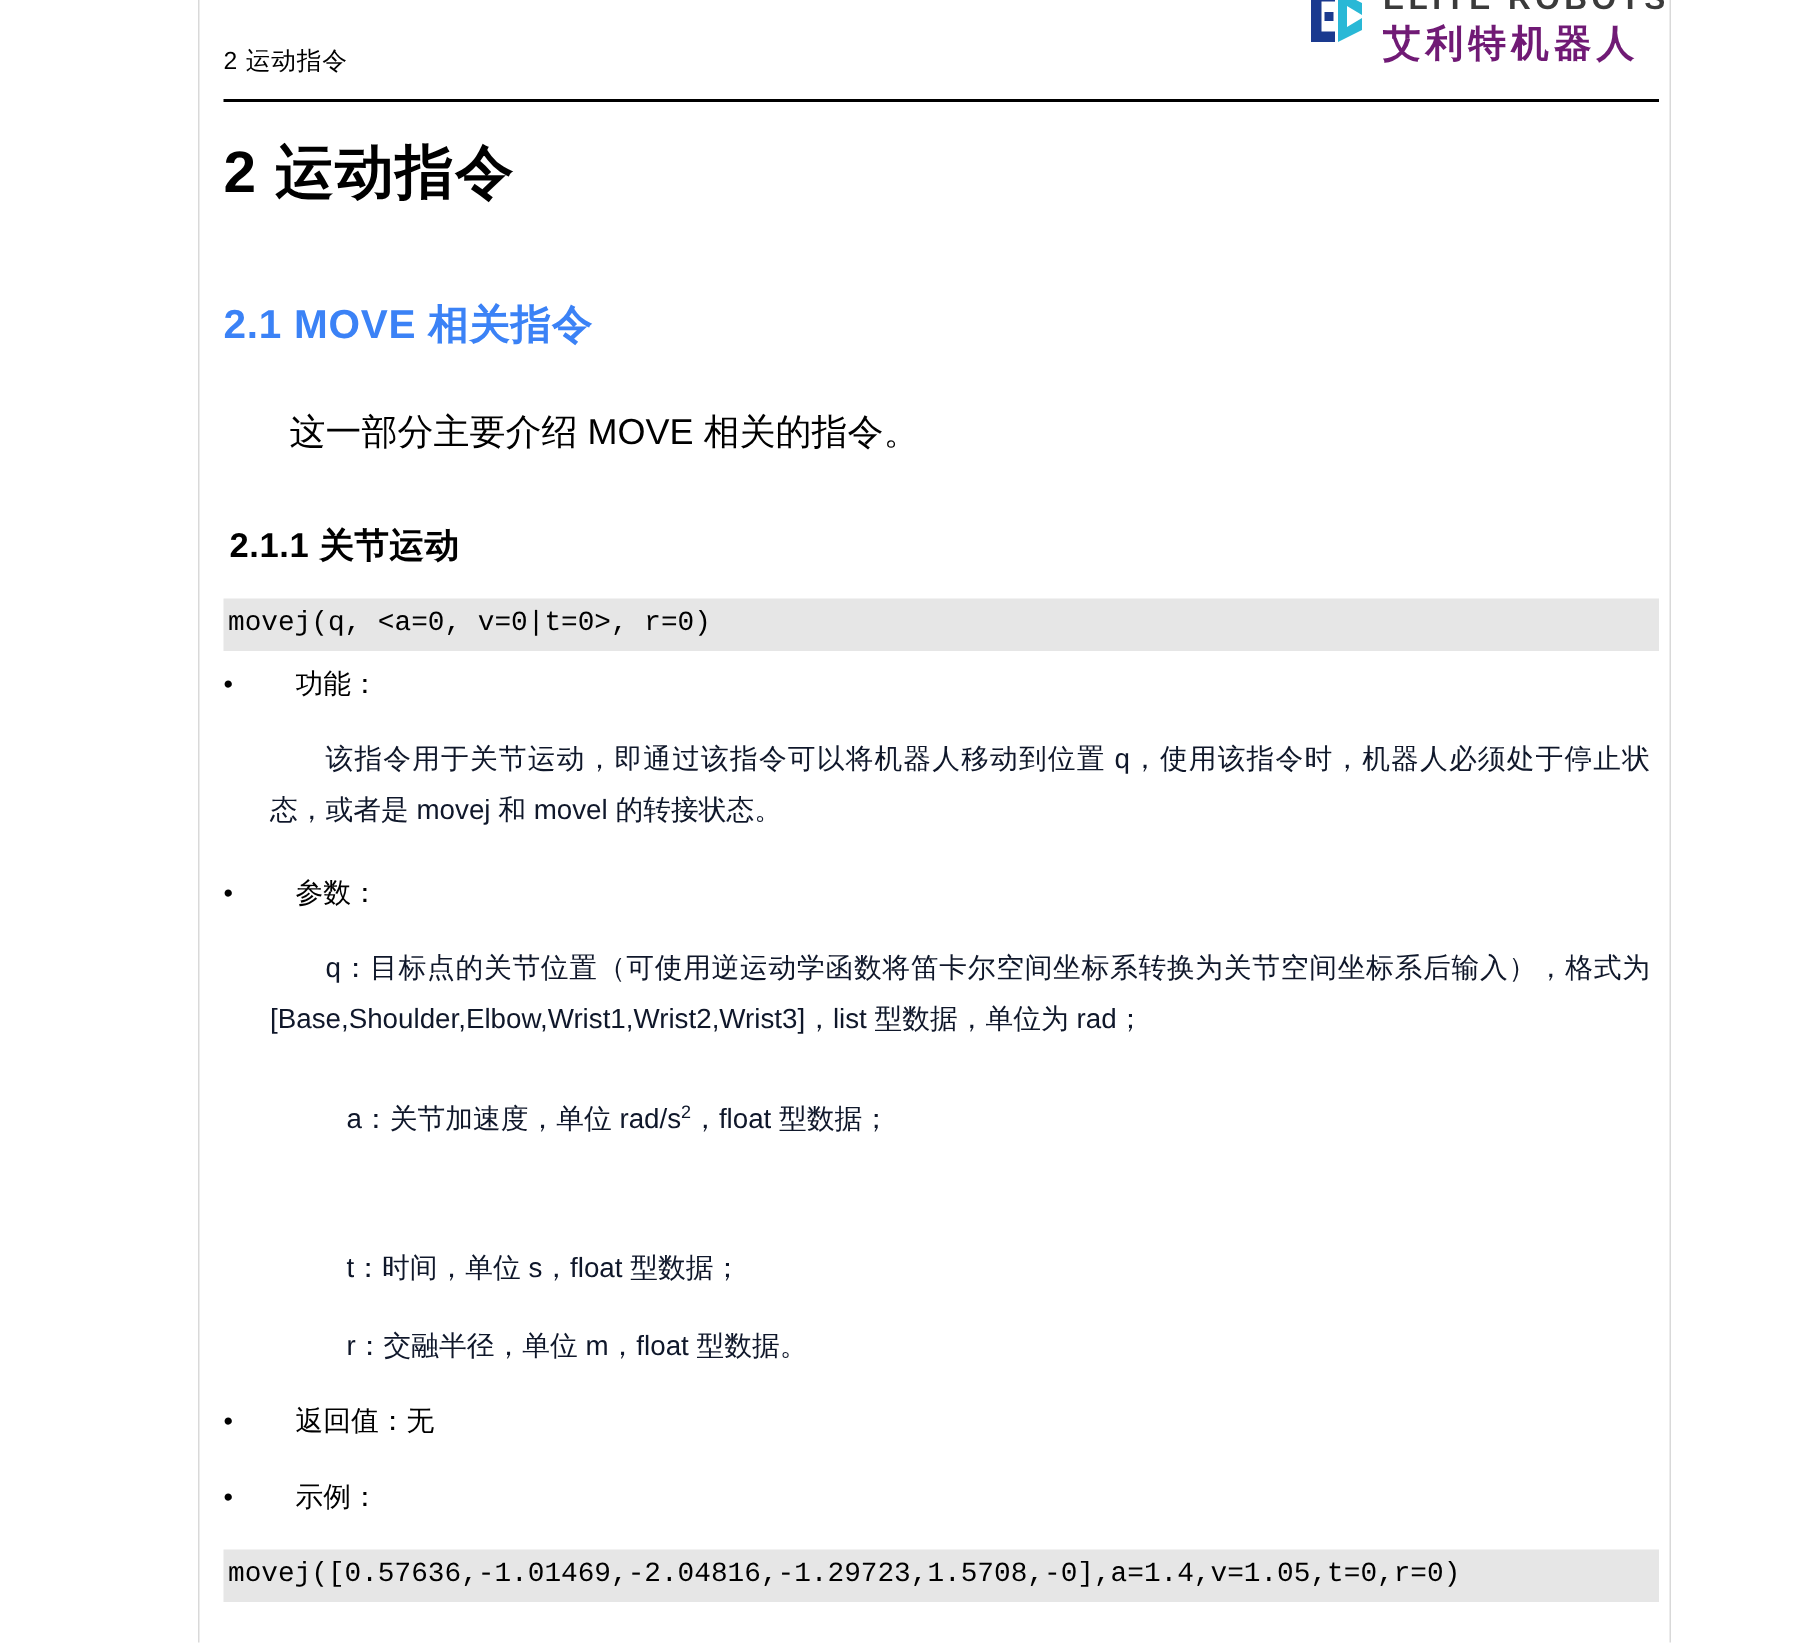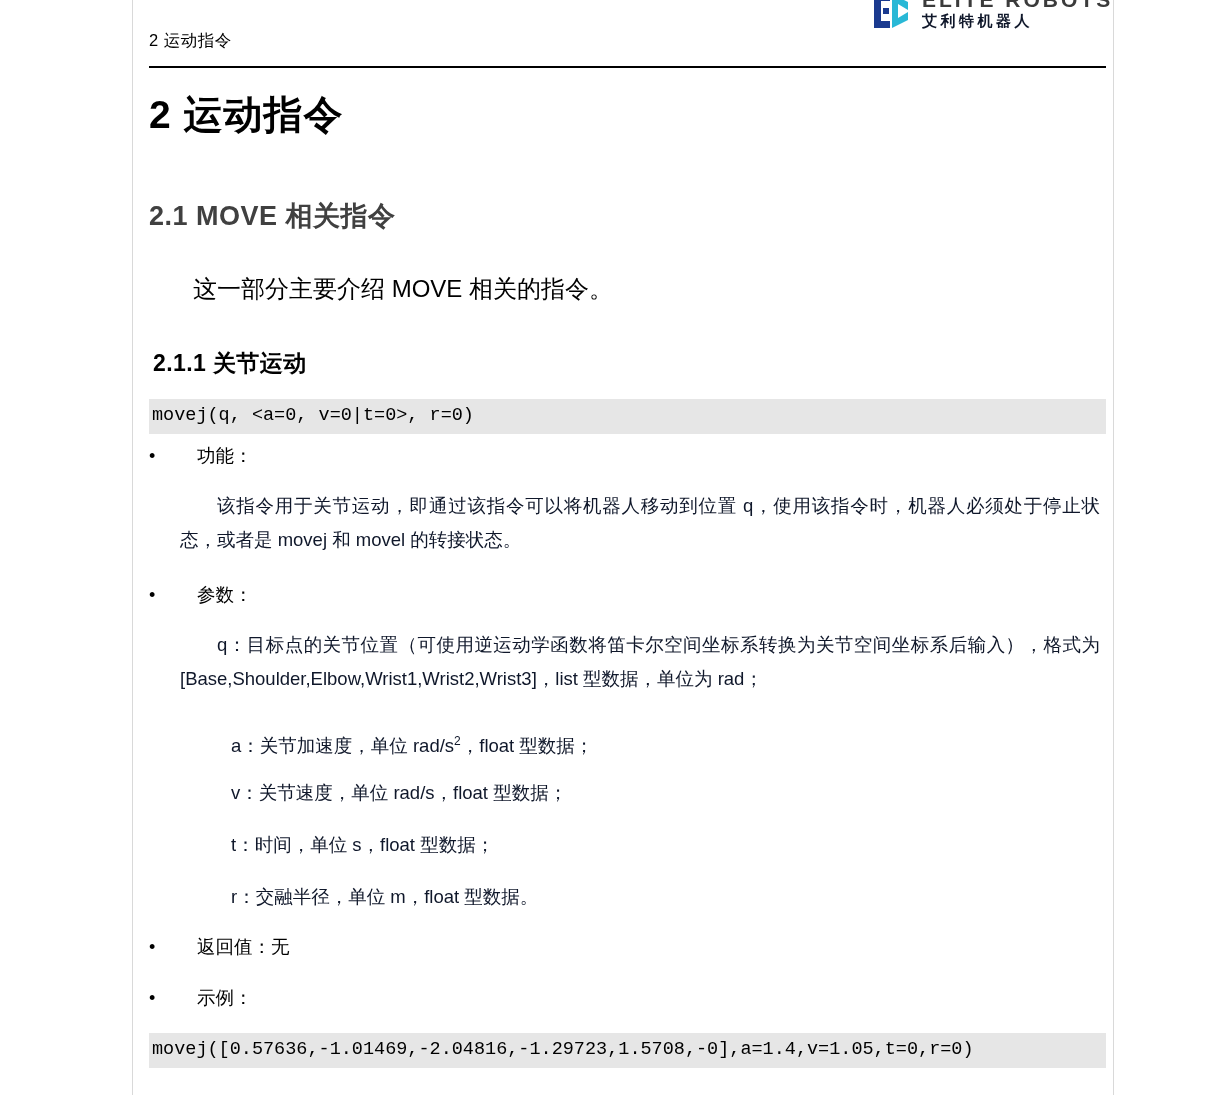--- a/index.html
+++ b/index.html
@@ -90,24 +90,24 @@
     font-size: 21px;
     font-weight: bold;
     letter-spacing: 3px;
     color: #3b3b3b;
     white-space: nowrap;
   }
   .logo-text-cn {
     position: absolute;
     left: 52px;
     top: 24px;
-    font-size: 15px;
+    font-size: 25px;
     font-weight: bold;
     letter-spacing: 3.5px;
-    color: #0f172a;
+    color: #701a75;
     white-space: nowrap;
   }
   
   h1.doc-h1 {
     position: absolute;
     left: 16px;
     top: 88px;
     margin: 0;
     font-size: 39px;
     font-weight: bold;
@@ -115,21 +115,21 @@
     color: #000;
   }
   h2.doc-h2 {
     position: absolute;
     left: 16px;
     top: 198px;
     margin: 0;
     font-size: 27px;
     font-weight: bold;
     letter-spacing: 0.5px;
-    color: #404040;
+    color: #3b82f6;
   }
   h3.doc-h3 {
     position: absolute;
     left: 16px;
     top: 344px;
     margin: 4px;
     font-size: 23px;
     font-weight: bold;
     letter-spacing: 0.4px;
     color: #000;
@@ -249,21 +249,20 @@
       <span class="bullet-dot">•</span>
       <span class="bullet-label">参数：</span>
     </div>
 
     <div class="block p-q indent2">q：目标点的关节位置（可使用逆运动学函数将笛卡尔空间坐标系转换为关节空间坐标系后输入），格式为[Base,Shoulder,Elbow,Wrist1,Wrist2,Wrist3]，list 型数据，单位为 rad；</div>
 
     <div class="block p-a">
       <span>a：关节加速度，单位 rad/s</span><sup>2</sup><span>，float 型数据；</span>
     </div>
 
-    <div class="block p-v">v：关节速度，单位 rad/s，float 型数据；</div>
     <div class="block p-t">t：时间，单位 s，float 型数据；</div>
     <div class="block p-r">r：交融半径，单位 m，float 型数据。</div>
 
     <div class="bullet-row b-ret">
       <span class="bullet-dot">•</span>
       <span class="bullet-label">返回值：无</span>
     </div>
 
     <div class="bullet-row b-ex">
       <span class="bullet-dot">•</span>

